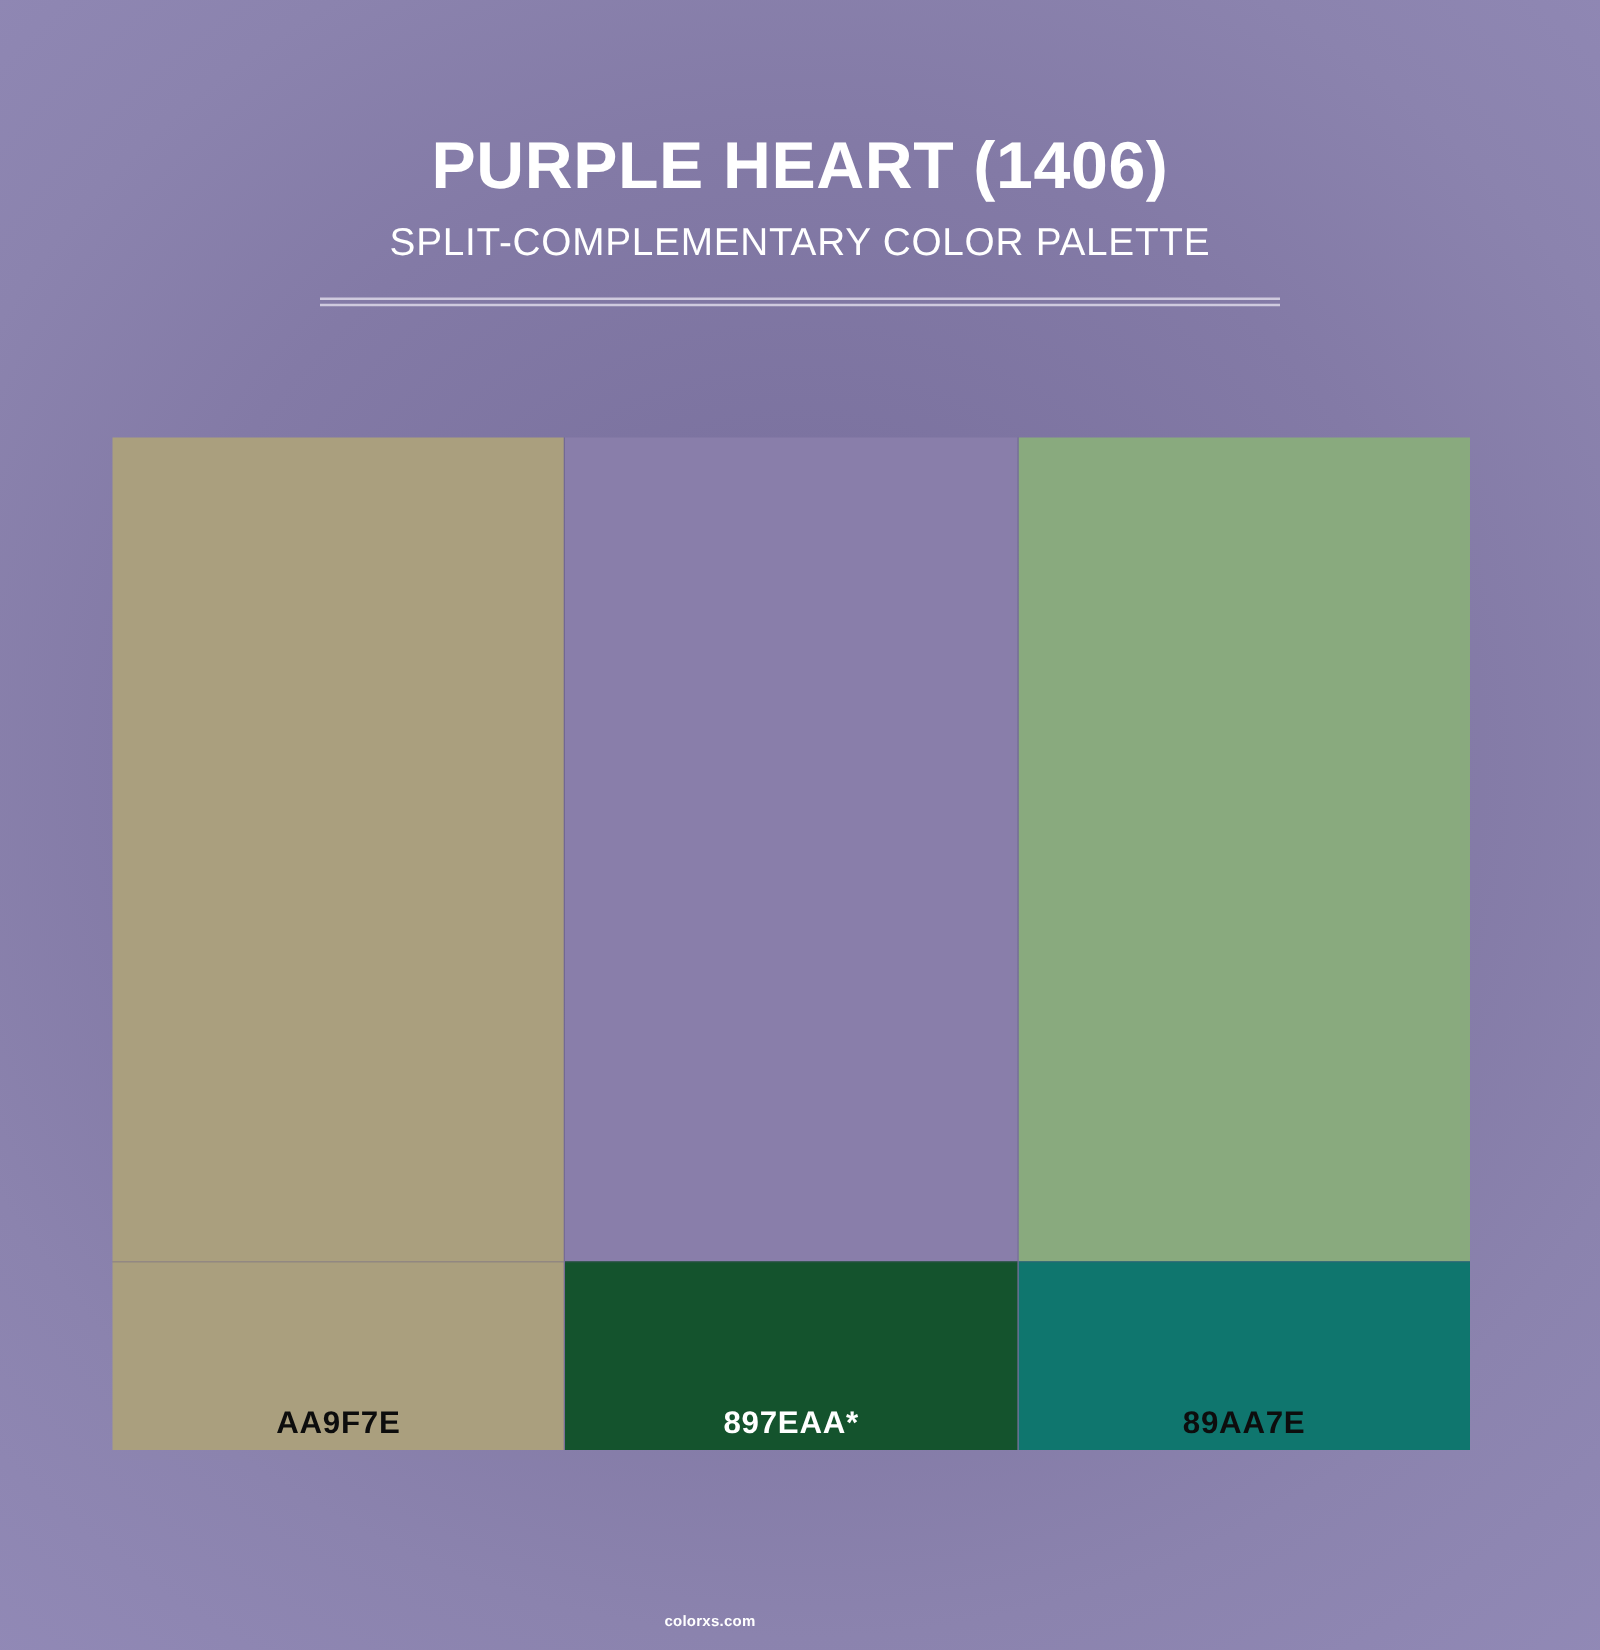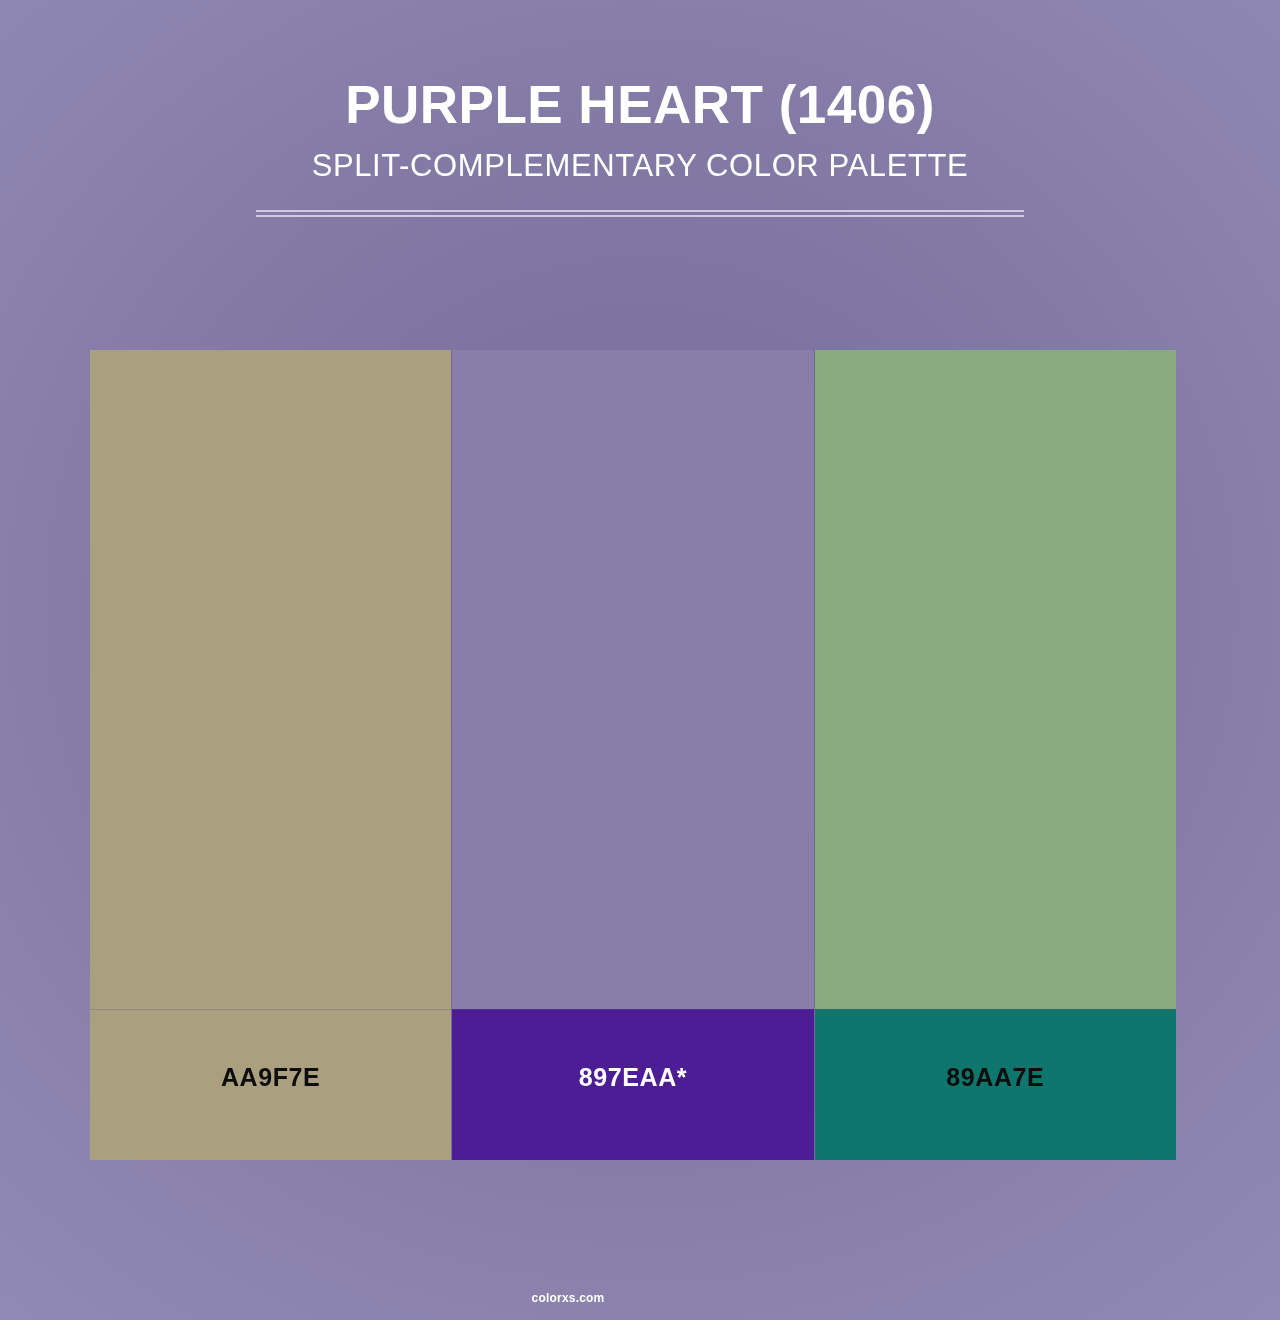--- a/index.html
+++ b/index.html
@@ -32,21 +32,21 @@
   
   #header {
     position: absolute;
     top: 0;
     left: 0;
     width: 1280px;
     text-align: center;
   }
   #palette-title {
     margin: 0;
-    padding-top: 74px;
+    padding-top: 102px;
     font-size: 53px;
     line-height: 62px;
     font-weight: 700;
     color: #ffffff;
     letter-spacing: 0.5px;
     white-space: nowrap;
   }
   #palette-subtitle {
     margin: 0;
     padding-top: 10px;
@@ -86,21 +86,21 @@
     border-left: 1px solid rgba(90, 80, 120, 0.30);
   }
   .swatch-chip {
     height: 659px;
     width: 100%;
   }
   .swatch-label-strip {
     flex: 1 1 auto;
     width: 100%;
     display: flex;
-    align-items: center;
+    align-items: flex-end;
     justify-content: center;
     border-top: 1px solid rgba(90, 80, 120, 0.30);
   }
   .swatch-label {
     font-size: 25px;
     font-weight: 700;
     letter-spacing: 0.6px;
     line-height: 28px;
     position: relative;
     top: -8px;
@@ -137,21 +137,21 @@
 
   <div class="swatch-column">
     <div class="swatch-chip" style="background-color: rgb(170, 159, 126);"></div>
     <div class="swatch-label-strip" style="background-color: rgb(170, 159, 126);">
       <span class="swatch-label" style="color: rgb(13, 13, 13);">AA9F7E</span>
     </div>
   </div>
 
   <div class="swatch-column">
     <div class="swatch-chip" style="background-color: rgb(137, 126, 170);"></div>
-    <div class="swatch-label-strip" style="background-color: #4c1d95;">
+    <div class="swatch-label-strip" style="background-color: #14532d;">
       <span class="swatch-label" style="color: rgb(255, 255, 255);">897EAA*</span>
     </div>
   </div>
 
   <div class="swatch-column">
     <div class="swatch-chip" style="background-color: rgb(137, 170, 126);"></div>
     <div class="swatch-label-strip" style="background-color: #0f766e;">
       <span class="swatch-label" style="color: rgb(13, 13, 13);">89AA7E</span>
     </div>
   </div>

